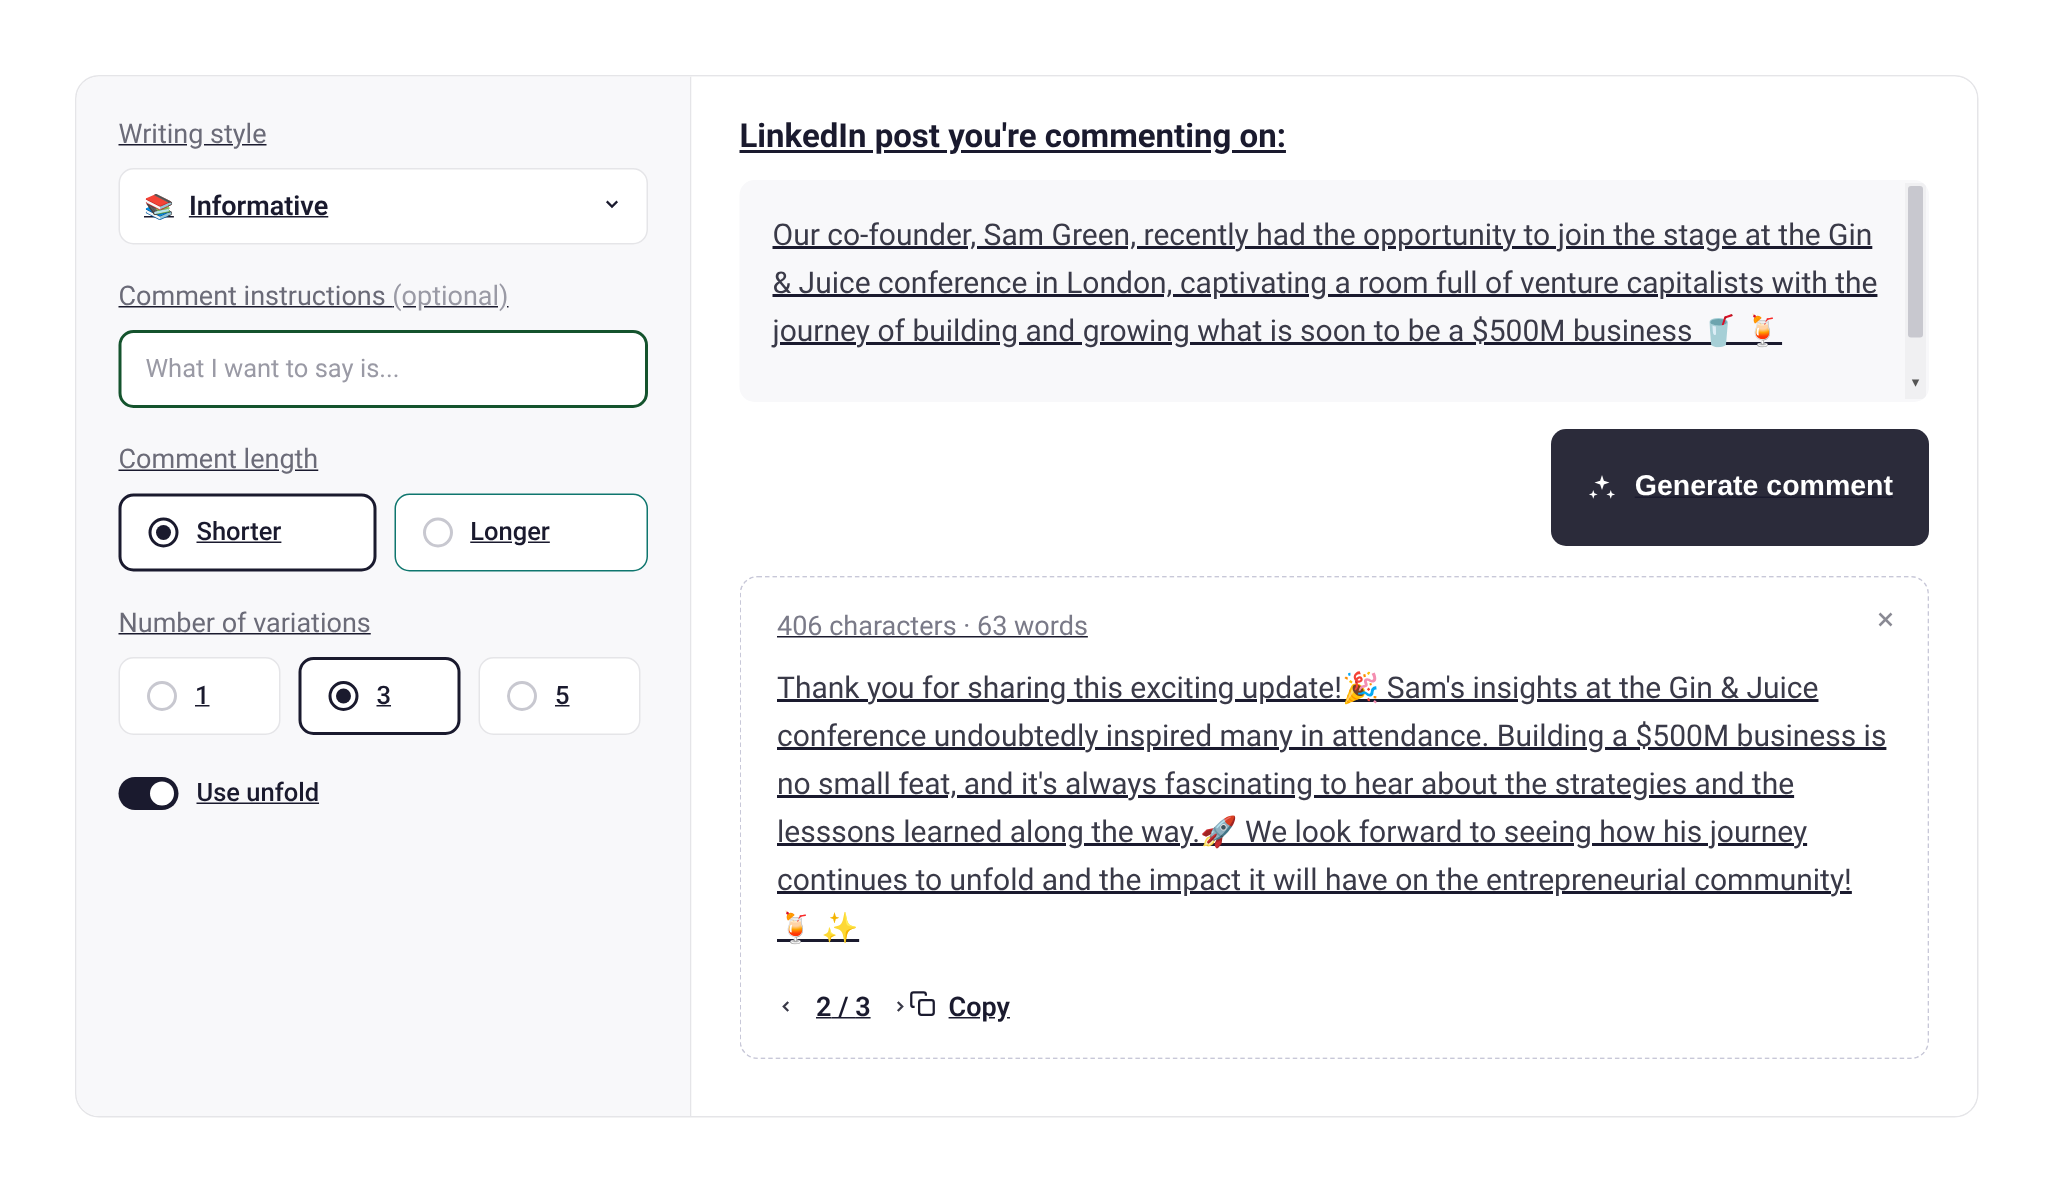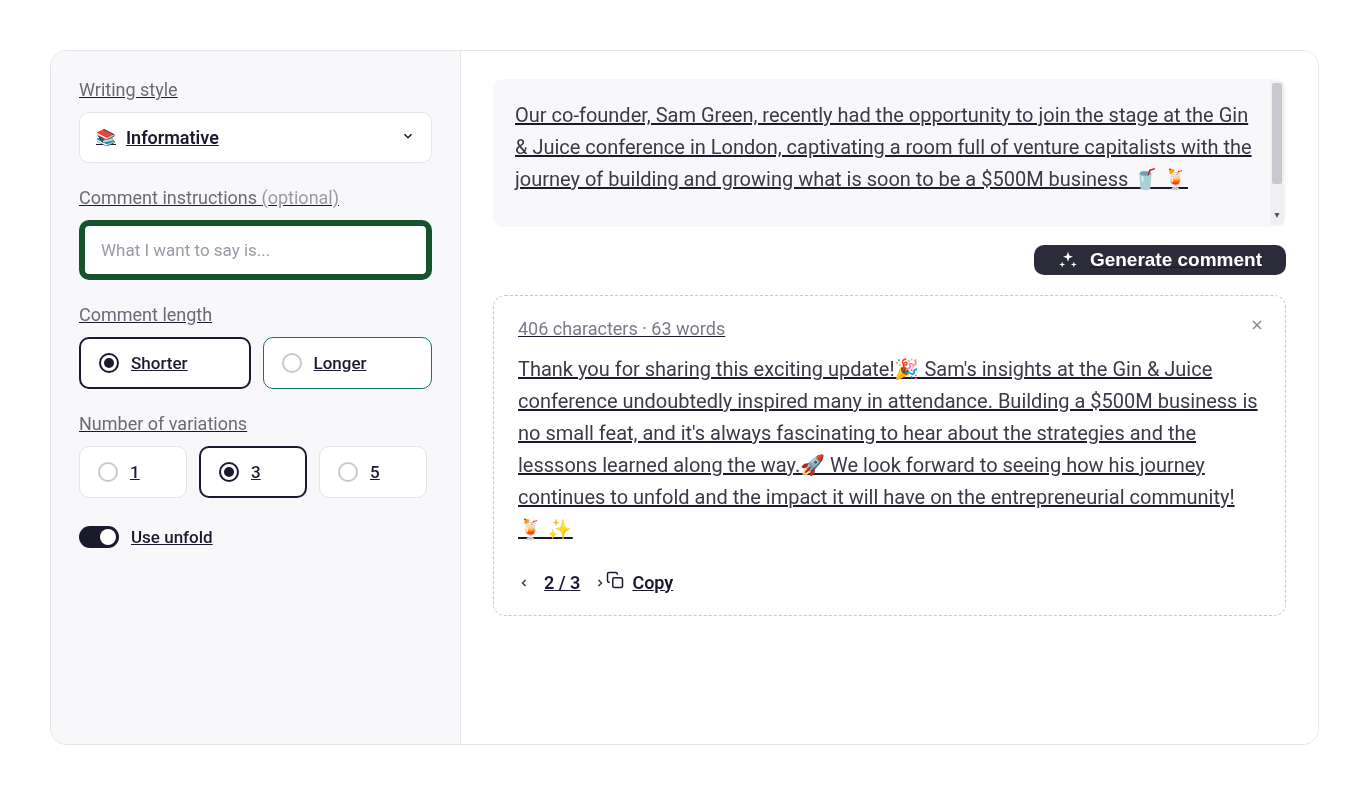--- a/index.html
+++ b/index.html
@@ -62,21 +62,21 @@
   font-size: 18px;
   font-weight: 600;
   color: #1a1a2e;
 }
 .chevron-down {
   color: #1a1a2e;
 }
 .text-input {
   width: 100%;
   background: #fff;
-  border: 6px solid #14532d;
+  border: 2px solid #14532d;
   border-radius: 10px;
   padding: 14px 16px;
   font-size: 17px;
   color: #1a1a2e;
   margin-bottom: 24px;
   font-family: inherit;
 }
 .text-input::placeholder { color: #9a9aa5; }
 .radio-group {
   display: flex;
@@ -209,21 +209,21 @@
 .generate-row {
   display: flex;
   justify-content: flex-end;
   margin-bottom: 20px;
 }
 .generate-btn {
   background: #2b2b3a;
   color: #fff;
   border: none;
   border-radius: 10px;
-  padding: 4px 24px;
+  padding: 28px 24px;
   font-size: 19px;
   font-weight: 700;
   display: flex;
   align-items: center;
   gap: 12px;
   cursor: pointer;
 }
 .sparkle-icon { display: inline-flex; }
 .result-card {
   border: 1px dashed #c8c8d8;
@@ -328,20 +328,21 @@
 
     <div class="toggle-row">
       <div class="toggle"></div>
       <span class="toggle-label">Use unfold</span>
     </div>
 
   </aside>
 
   <main class="main">
 
+    <div class="main-heading">LinkedIn post you're commenting on:</div>
 
     <div class="post-box">
       <span>Our co-founder, Sam Green, recently had the opportunity to join the stage at the Gin &amp; Juice conference in London, captivating a room full of venture capitalists with the journey of building and growing what is soon to be a $500M business 🥤 🍹</span>
       <div class="post-scrollbar">
         <div class="post-scroll-thumb"></div>
         <div class="post-scroll-arrow">▾</div>
       </div>
     </div>
 
     <div class="generate-row">

